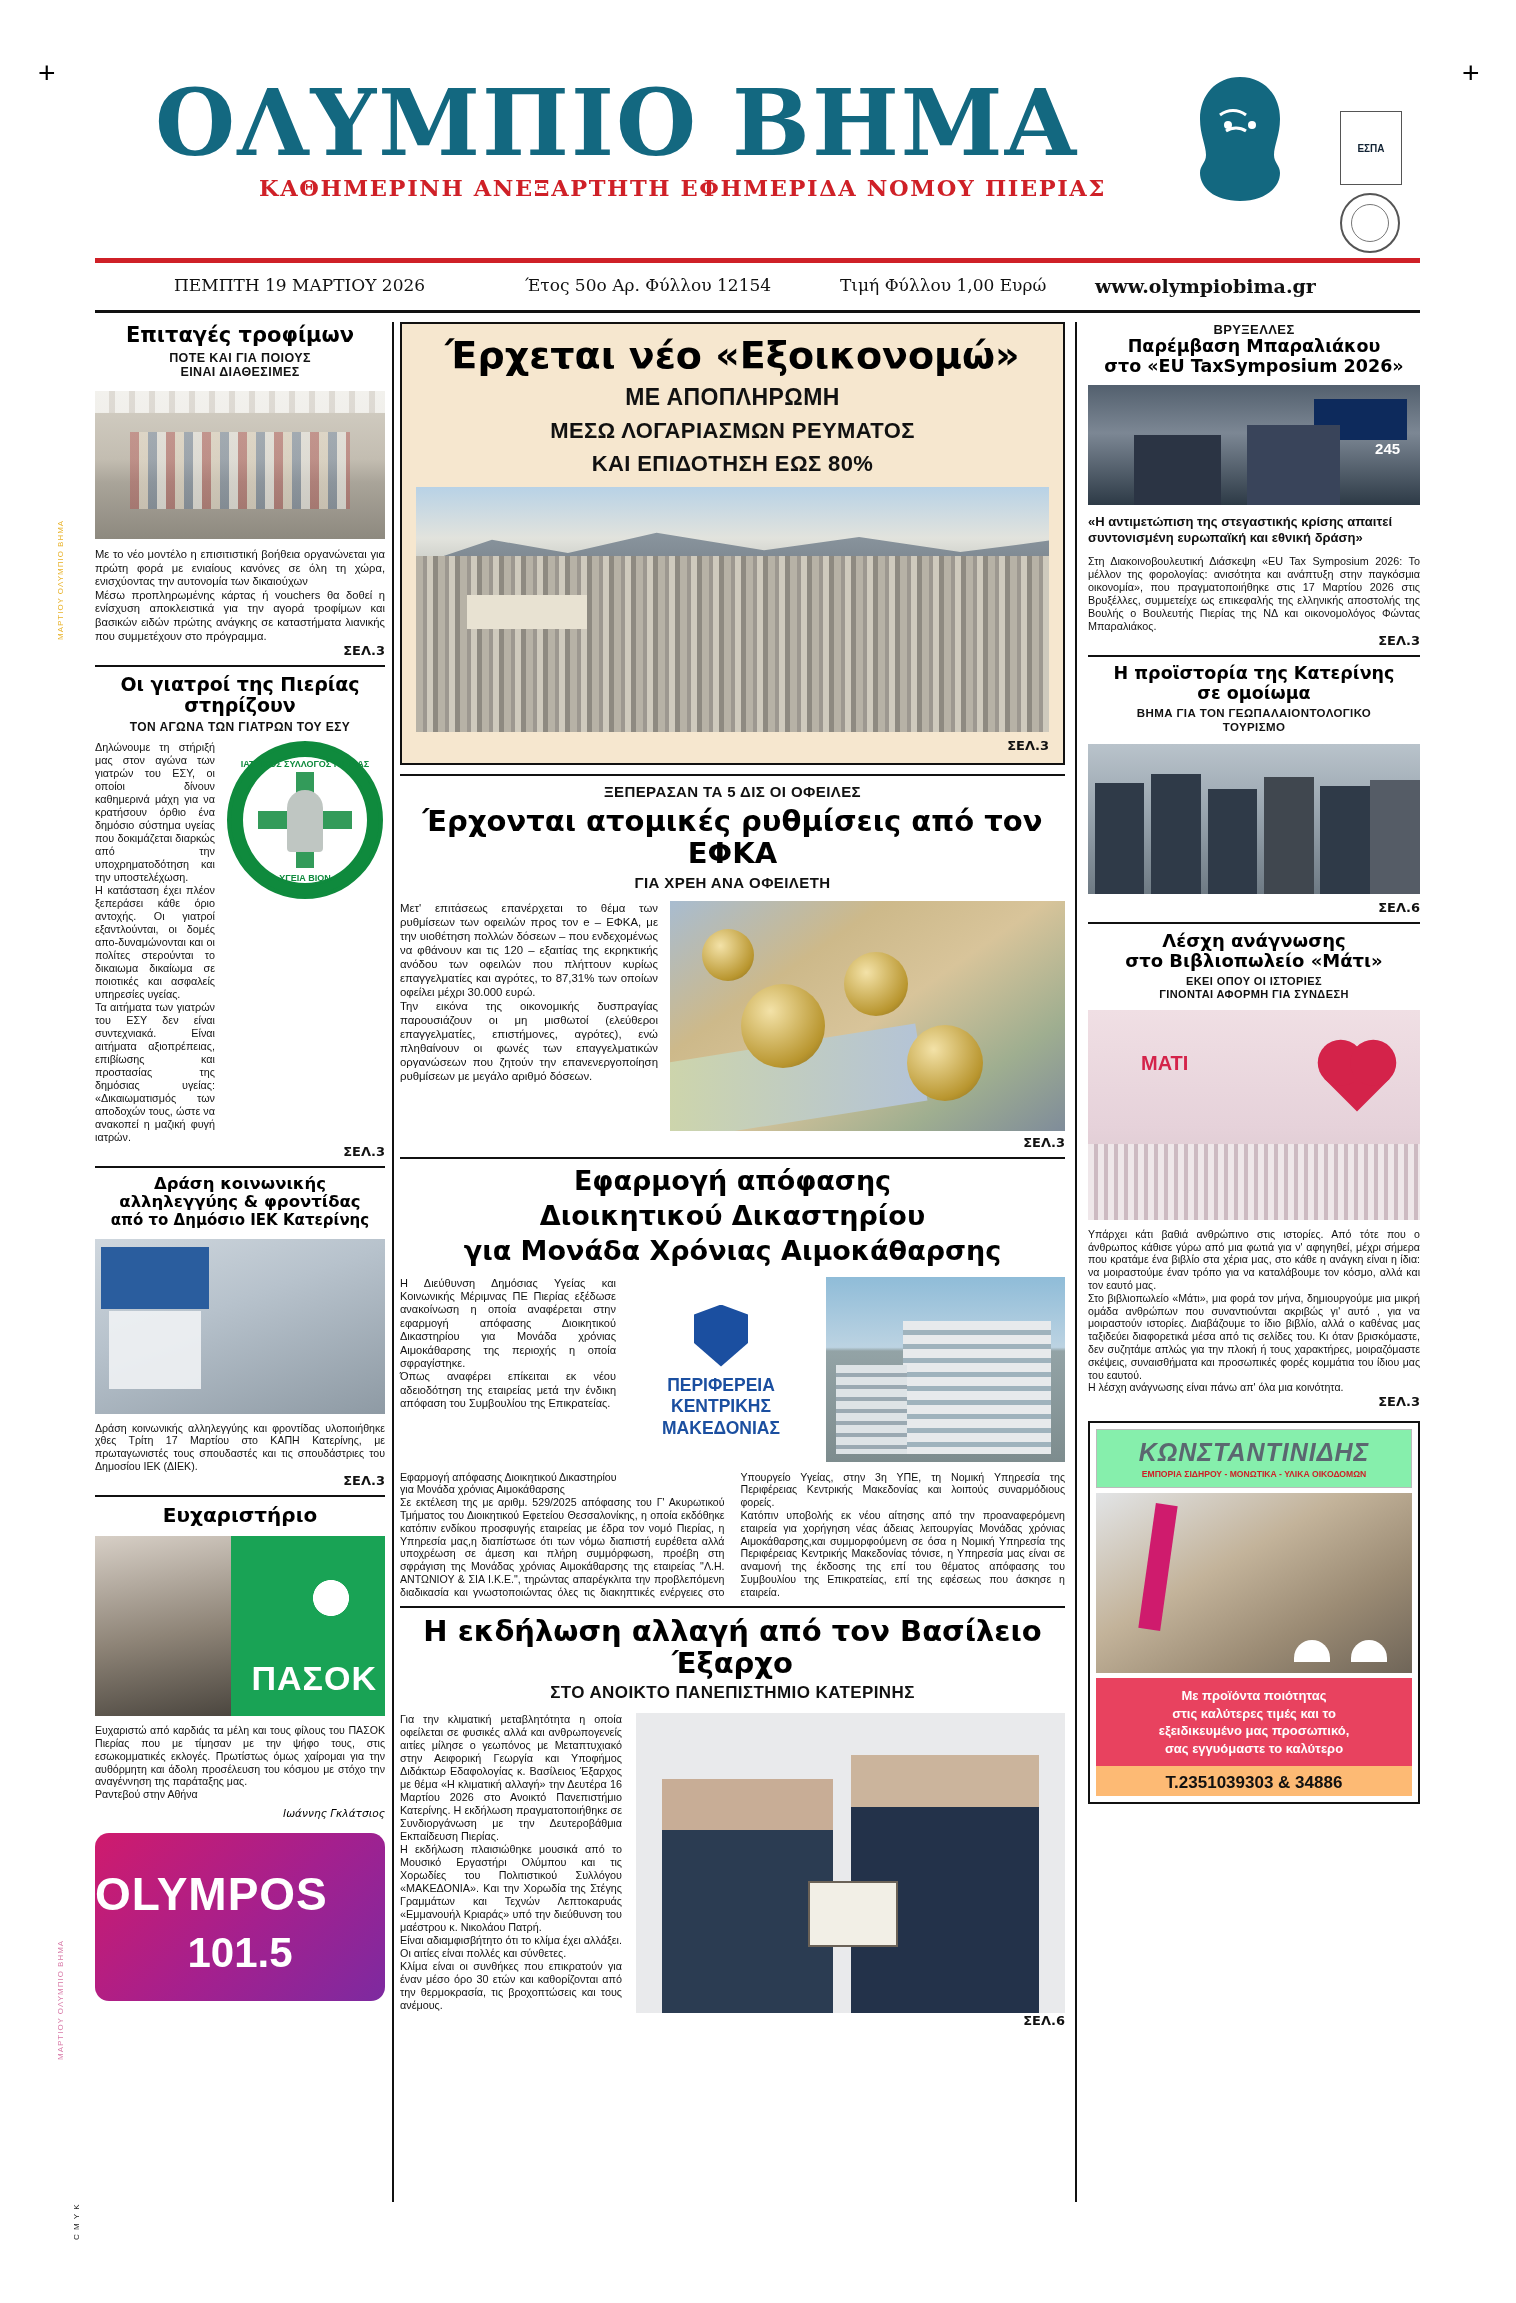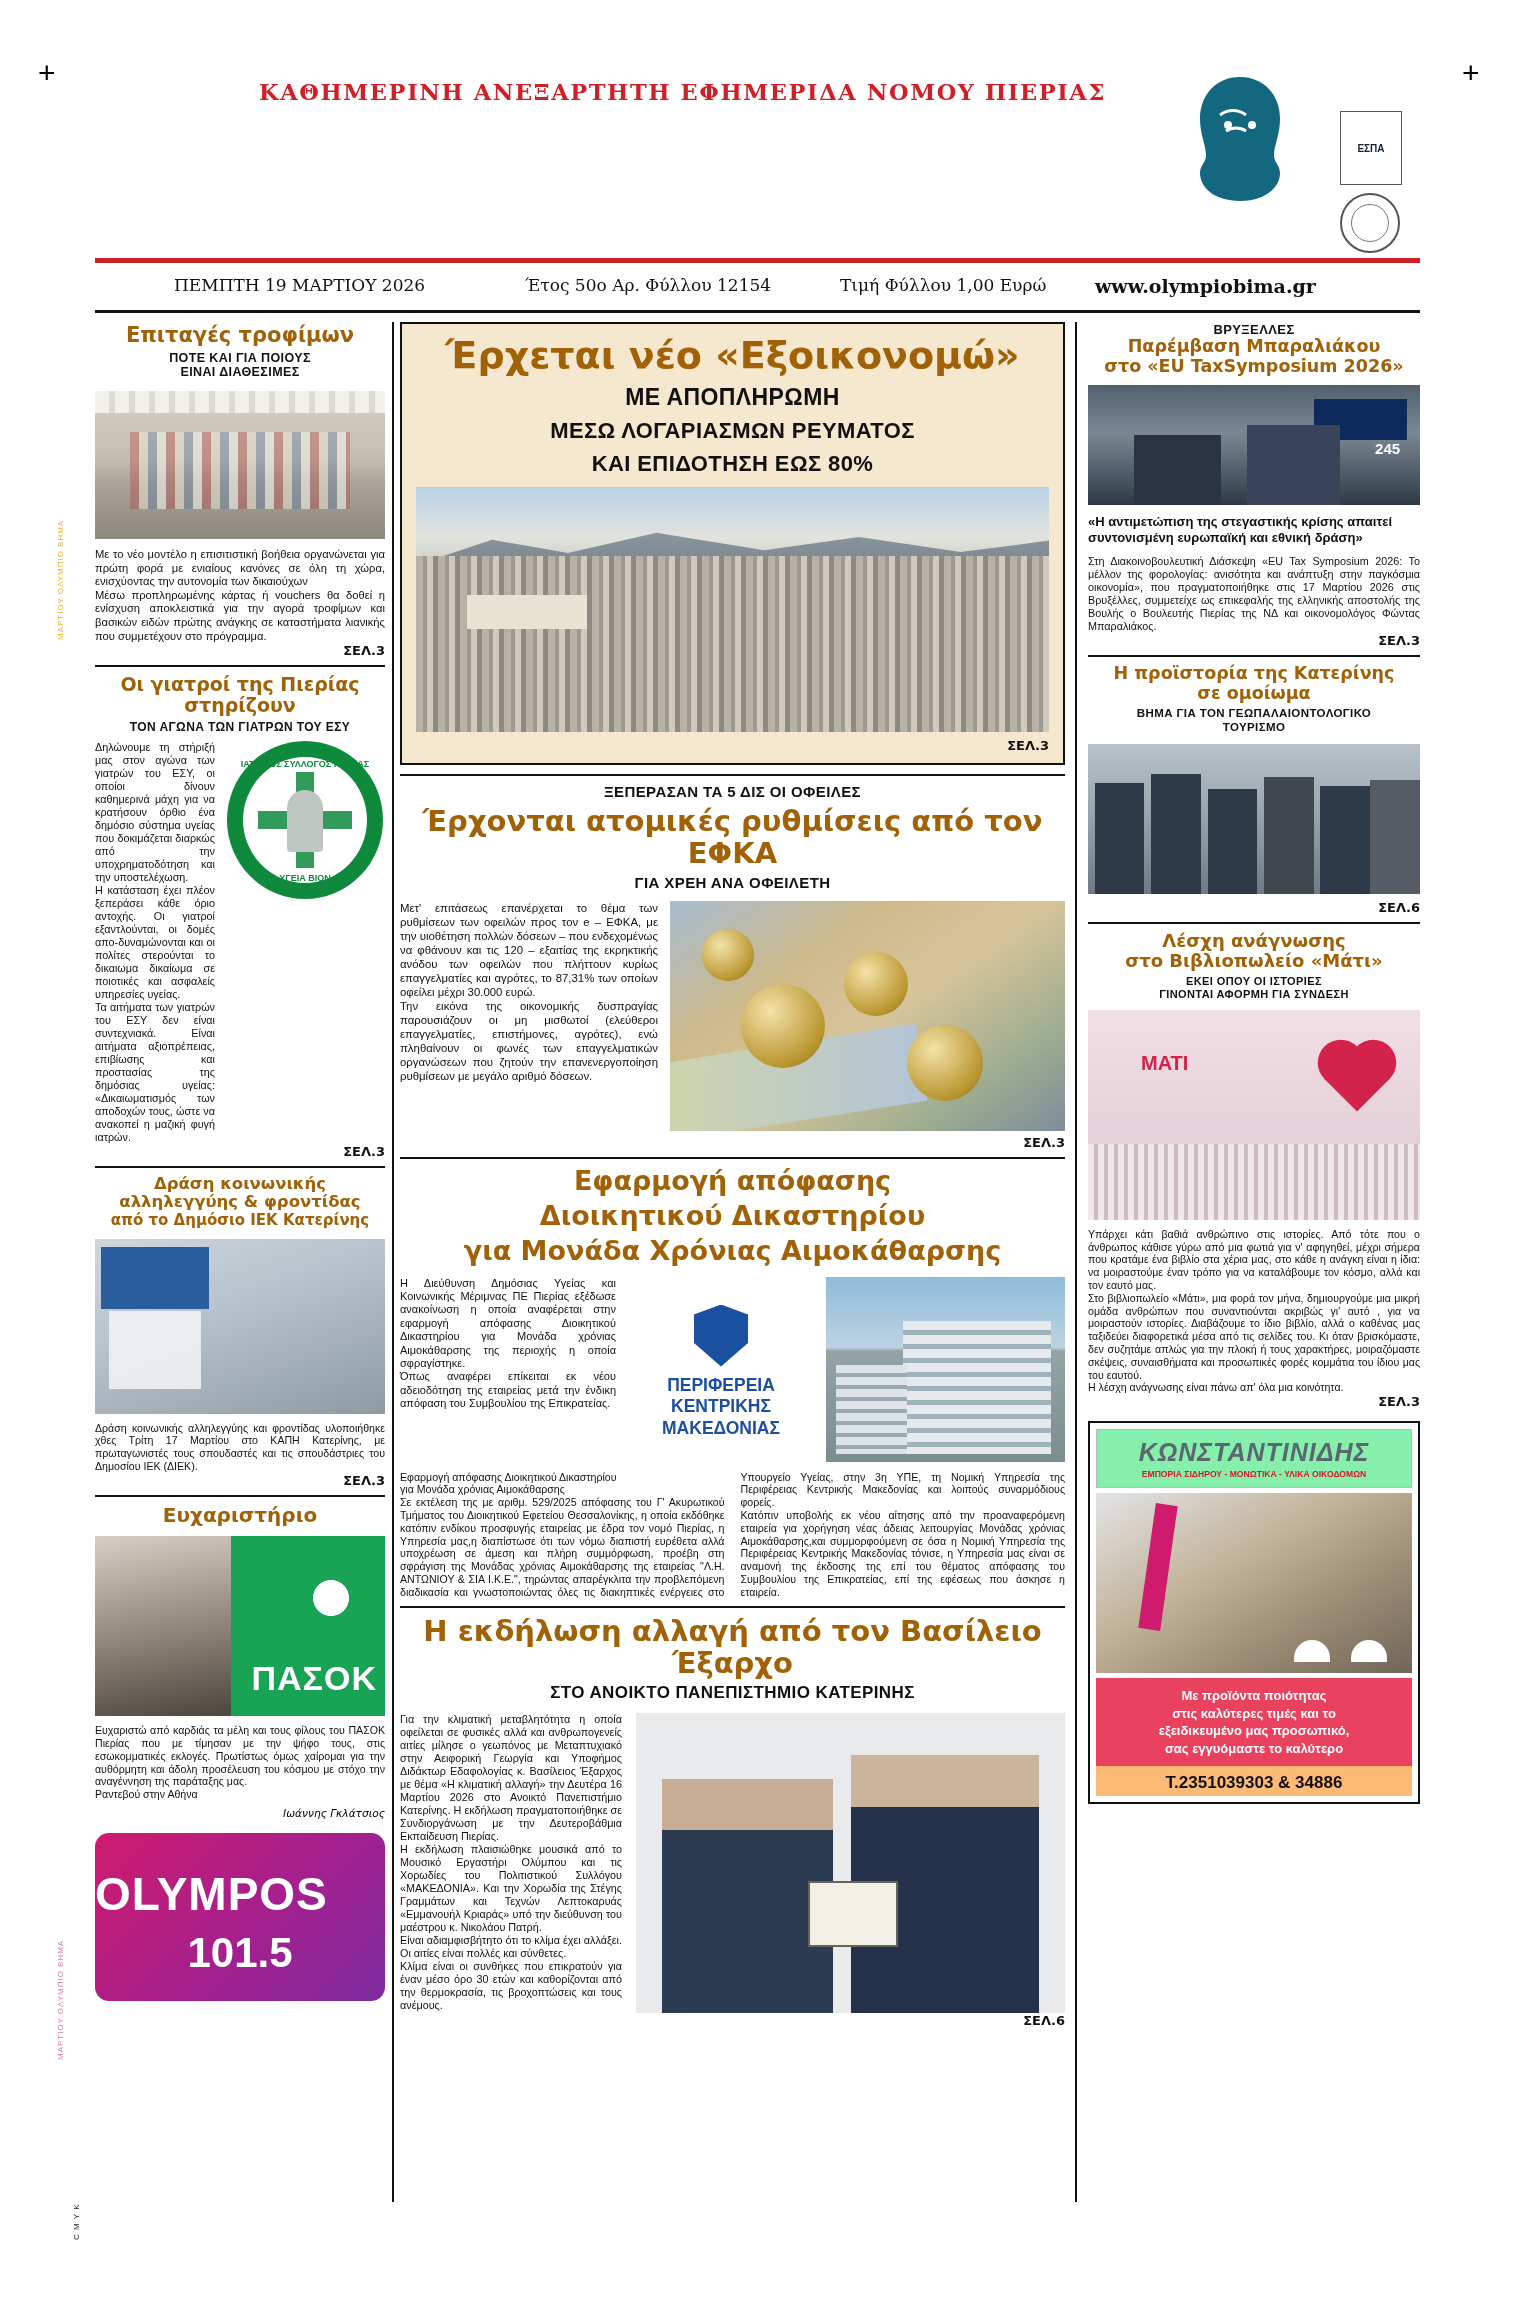--- a/index.html
+++ b/index.html
@@ -35,21 +35,21 @@
   
   .colL{position:absolute;left:95px;top:322px;width:290px;}
   .colC{position:absolute;left:400px;top:322px;width:665px;}
   .colR{position:absolute;left:1088px;top:322px;width:332px;}
 
   .vrule{position:absolute;width:2px;background:#111;}
   .vrule.l{left:392px;top:322px;height:1880px;}
   .vrule.r{left:1075px;top:322px;height:1880px;}
 
   
-  .hl-main{font-family:"DejaVu Sans",sans-serif;font-weight:bold;color:#a16207;text-align:center;line-height:1.12;}
+  .hl-main{font-family:"DejaVu Sans",sans-serif;font-weight:bold;color:#000000;text-align:center;line-height:1.12;}
   .kicker{font-family:"Liberation Sans",sans-serif;font-weight:bold;color:#111;text-align:center;
      letter-spacing:.4px;line-height:1.18;}
   .body-t{font-family:"Liberation Sans",sans-serif;color:#111;text-align:justify;}
   .sel{font-family:"DejaVu Sans",sans-serif;font-weight:bold;text-align:right;font-size:13px;color:#111;}
   .hr-thin{height:2px;background:#111;margin:7px 0;}
 
   
   .photo{position:relative;overflow:hidden;background:#cfd4d8;}
 
   
@@ -223,20 +223,21 @@
 </style>
 </head>
 <body>
 
 <div class="page">
 
   <div class="cmark" style="left:38px;top:58px;">+</div>
   <div class="cmark" style="left:1462px;top:58px;">+</div>
 
   <div class="masthead">
+    <div class="mast-title">ΟΛΥΜΠΙΟ ΒΗΜΑ</div>
     <div class="mast-sub">ΚΑΘΗΜΕΡΙΝΗ ΑΝΕΞΑΡΤΗΤΗ ΕΦΗΜΕΡΙΔΑ ΝΟΜΟΥ ΠΙΕΡΙΑΣ</div>
 
     <svg class="head-zeus" viewBox="0 0 120 140">
       <path d="M60 8c24 0 40 18 40 42 0 16-6 26-6 36 0 8 6 10 6 18 0 14-14 28-40 28S20 118 20 104c0-8 6-10 6-18 0-10-6-20-6-36C20 26 36 8 60 8z" fill="#136880"></path>
       <path d="M40 46c8-6 18-6 26 0M46 62c6-4 14-4 20 0" stroke="#fff" stroke-width="3" fill="none"></path>
       <circle cx="48" cy="56" r="4" fill="#fff"></circle>
       <circle cx="72" cy="56" r="4" fill="#fff"></circle>
     </svg>
 
     <div class="etpa">

